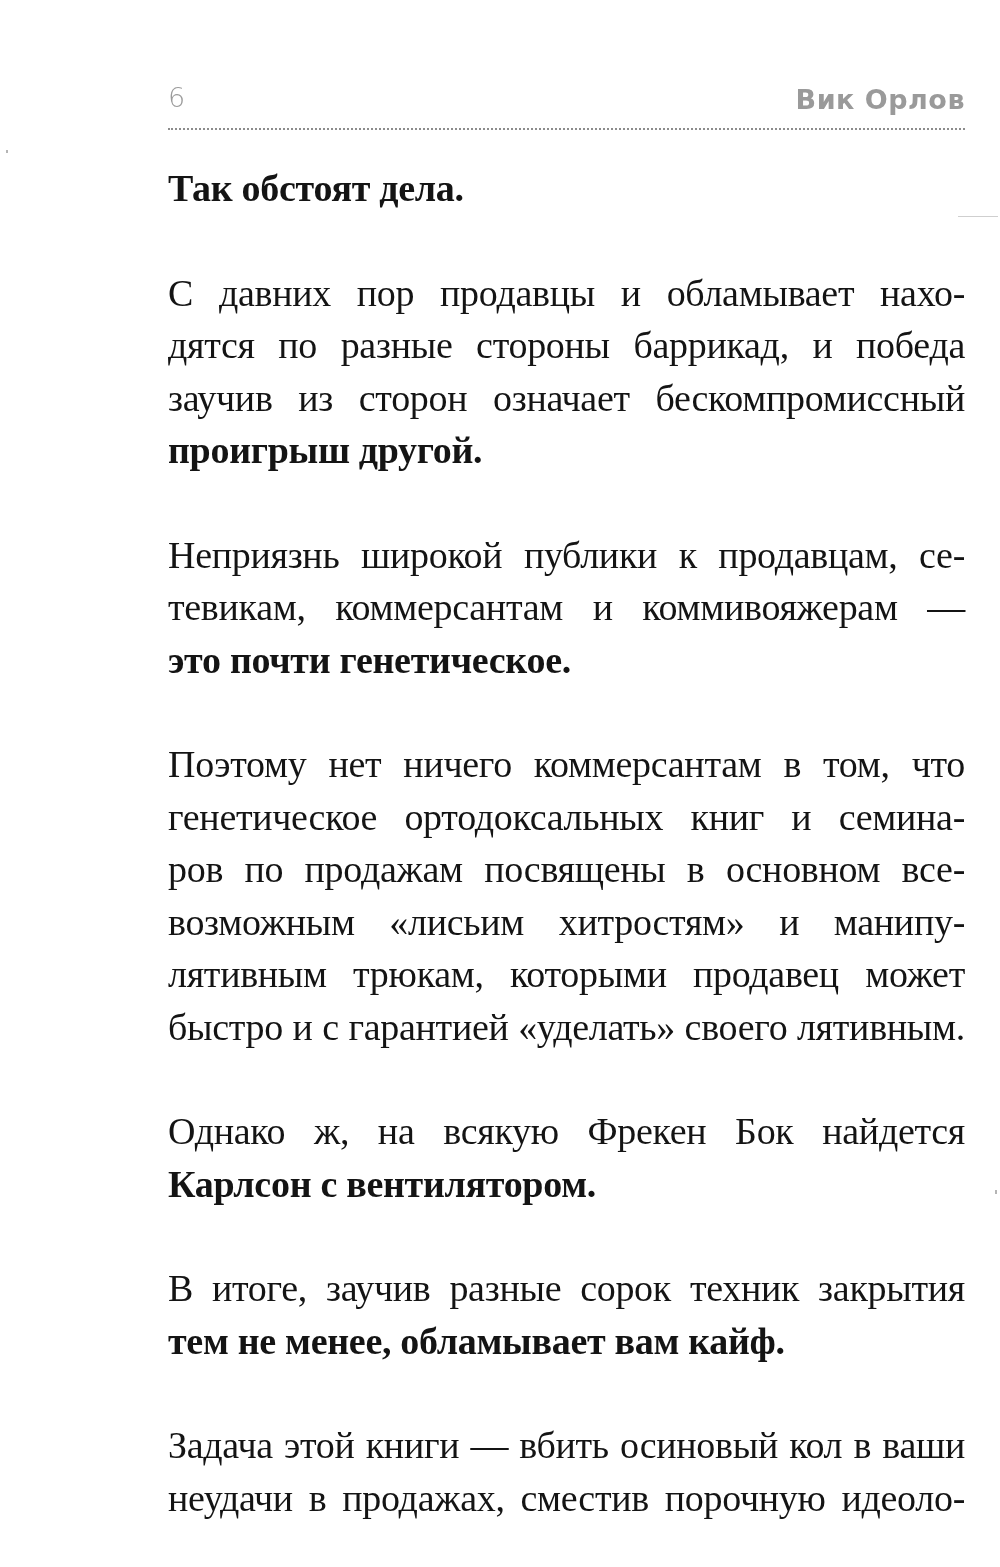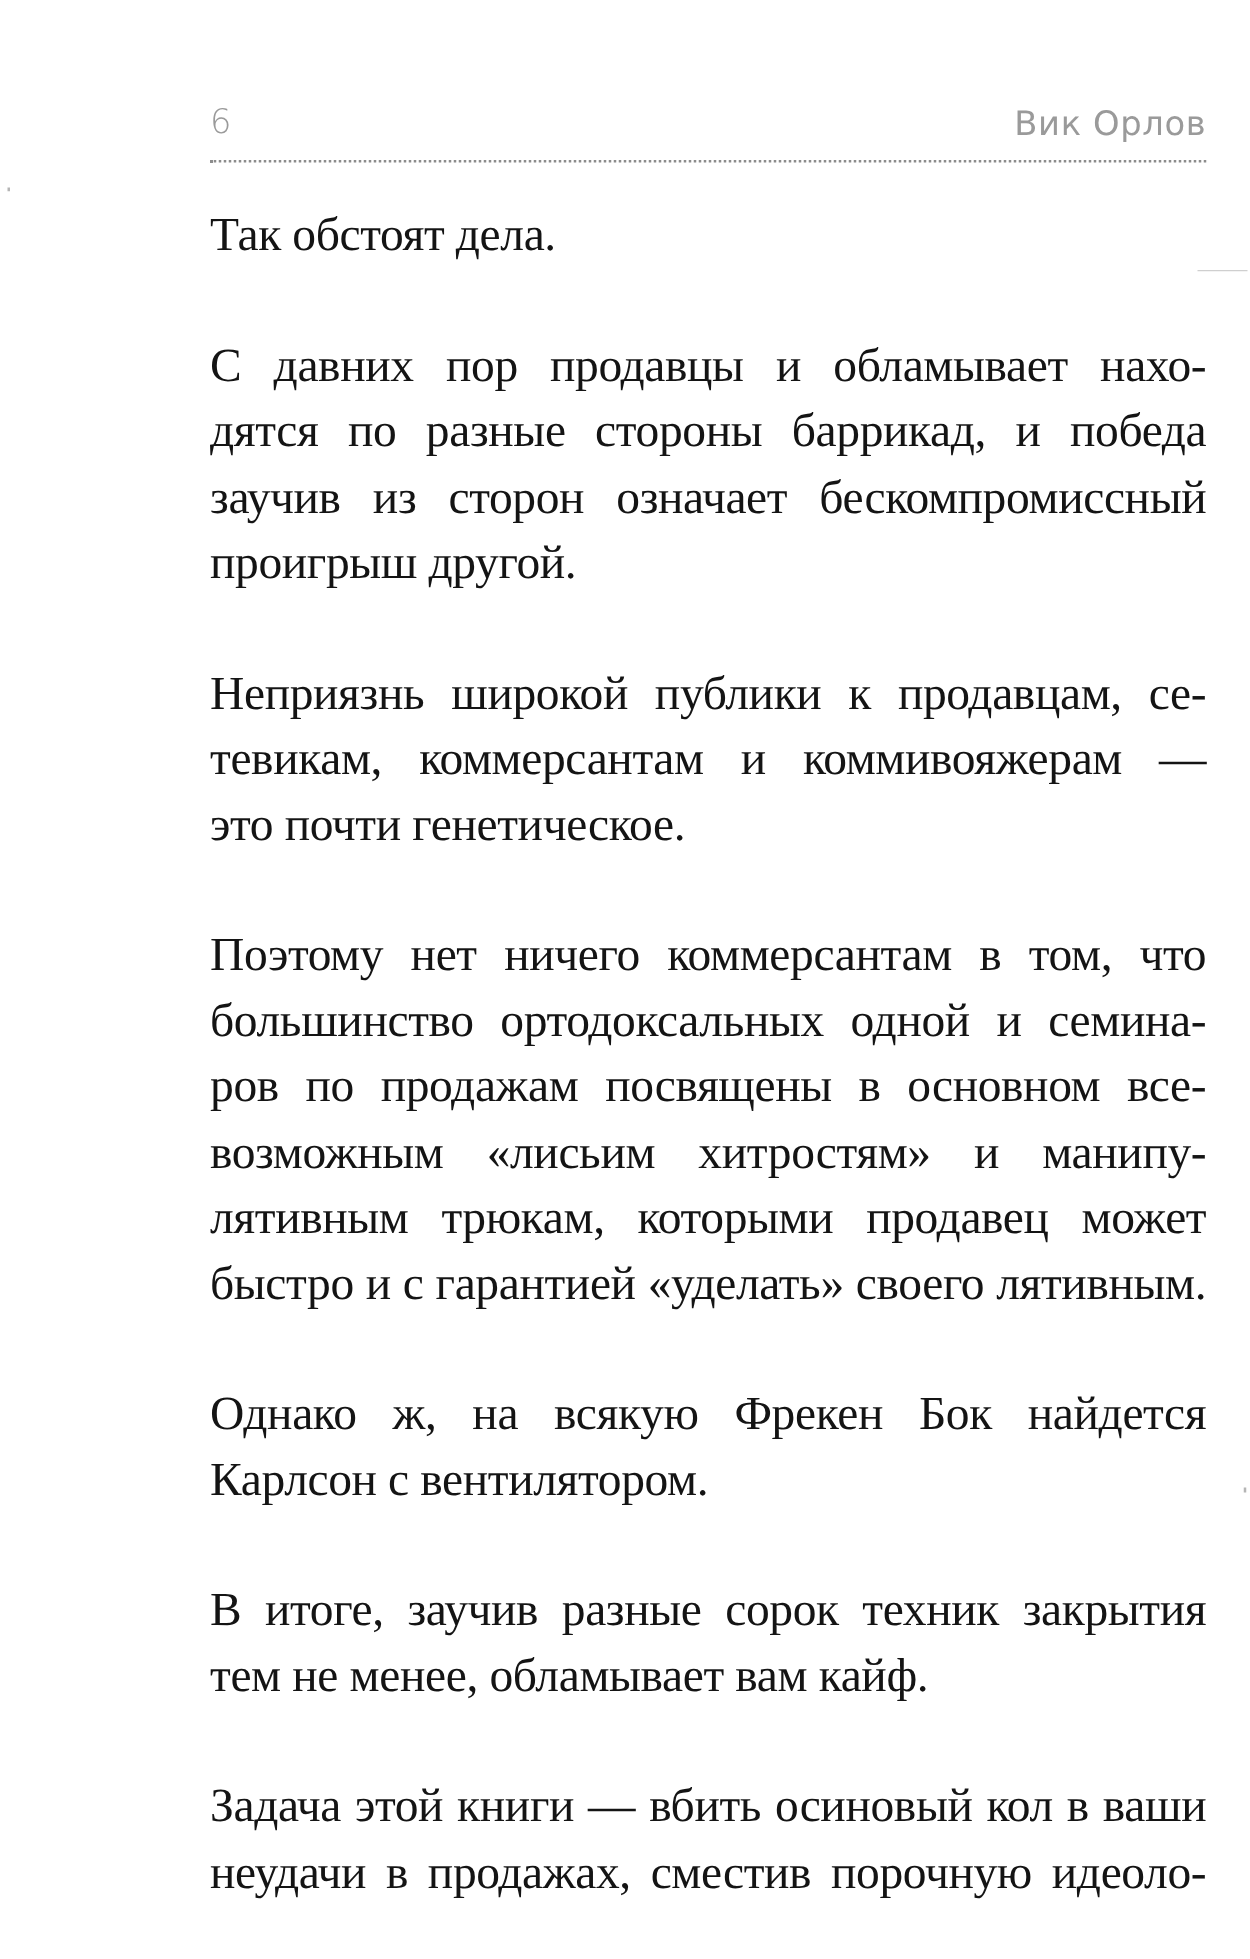--- a/index.html
+++ b/index.html
@@ -31,21 +31,21 @@
       color: #9a9a9a;
       font-weight: 300;
     }
     .running-head {
       position: absolute;
       right: 0;
       top: 4px;
       font-family: "DejaVu Sans", sans-serif;
       font-size: 27px;
       color: #9a9a9a;
-      font-weight: 400;
+      font-weight: 700;
       letter-spacing: 0.5px;
     }
     .header-rule {
       position: absolute;
       left: 168px;
       top: 128px;
       width: 797px;
       height: 0;
       border-top: 2px dotted #8c8c8c;
     }
@@ -63,20 +63,21 @@
       letter-spacing: -0.3px;
     }
     .line {
       display: block;
       white-space: nowrap;
       text-align: justify;
       text-align-last: justify;
     }
     .line.last {
       text-align-last: left;
+      font-weight: bold;
     }
     .speck {
       position: absolute;
       background: #b5b5b5;
     }
   </style>
 </head>
 <body>
 
 <div class="page-header">
@@ -95,21 +96,21 @@
     <span class="line">заучив из сторон означает бескомпромиссный</span>
     <span class="line last">проигрыш другой.</span>
   </p>
   <p class="para">
     <span class="line">Неприязнь широкой публики к продавцам, се-</span>
     <span class="line">тевикам, коммерсантам и коммивояжерам —</span>
     <span class="line last">это почти генетическое.</span>
   </p>
   <p class="para">
     <span class="line">Поэтому нет ничего коммерсантам в том, что</span>
-    <span class="line">большинство ортодоксальных одной и семина-</span>
+    <span class="line">генетическое ортодоксальных книг и семина-</span>
     <span class="line">ров по продажам посвящены в основном все-</span>
     <span class="line">возможным «лисьим хитростям» и манипу-</span>
     <span class="line">лятивным трюкам, которыми продавец может</span>
     <span class="line">быстро и с гарантией «уделать» своего лятивным.</span>
   </p>
   <p class="para">
     <span class="line">Однако ж, на всякую Фрекен Бок найдется</span>
     <span class="line last">Карлсон с вентилятором.</span>
   </p>
   <p class="para">

